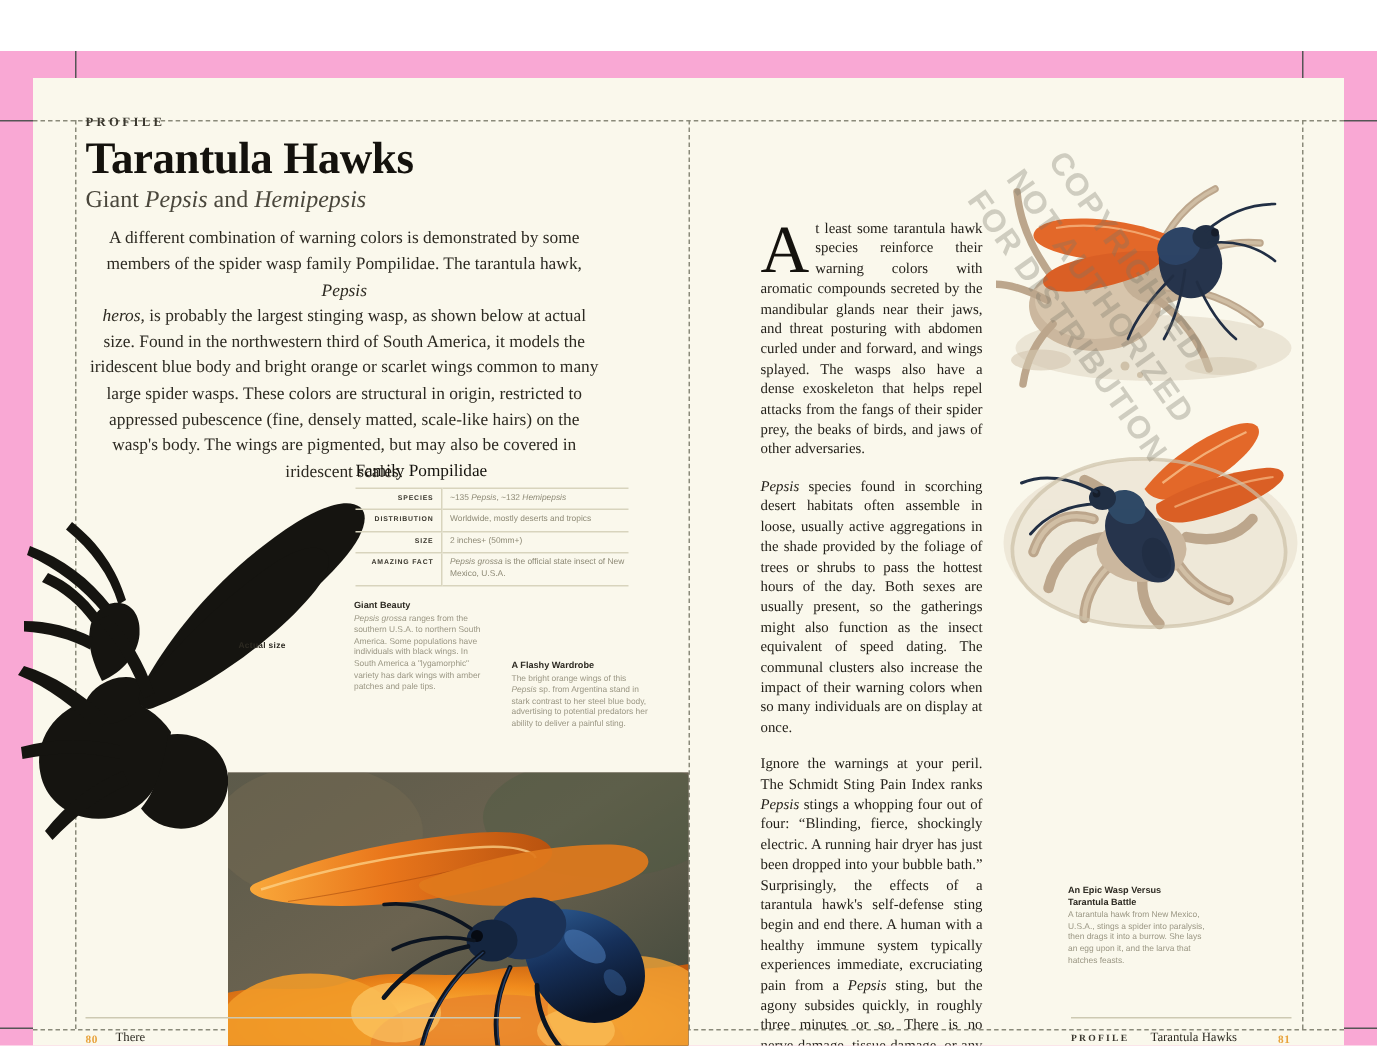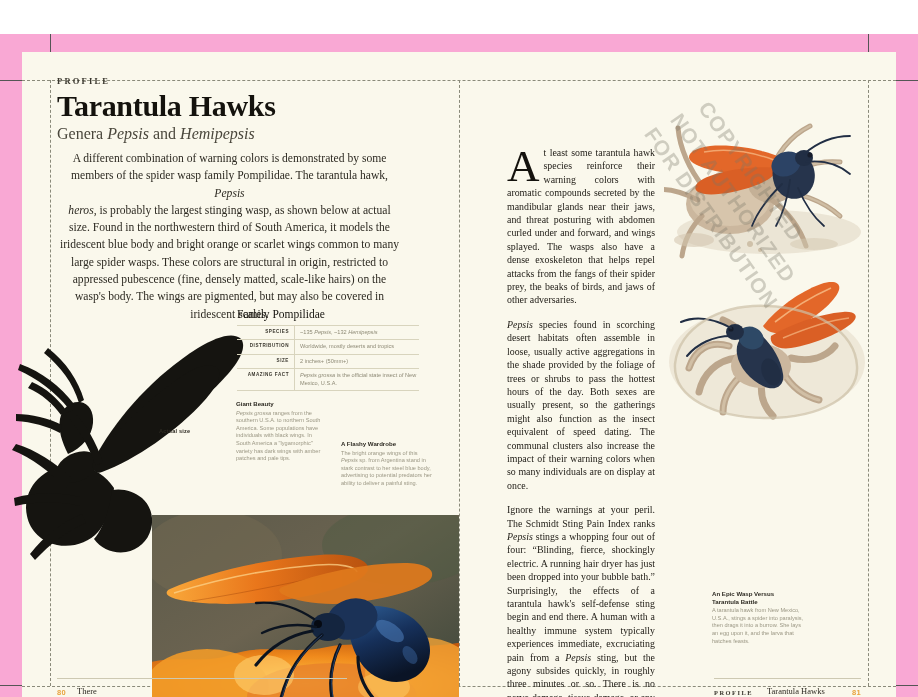--- a/index.html
+++ b/index.html
@@ -59,21 +59,21 @@
           color:#2d2a22;margin:0 0 2px 0;line-height:7.6px;}
   .cap p{font-family:"Liberation Sans",sans-serif;font-size:5.6px;color:#9b9784;
          margin:0;line-height:7.6px;}
   .cap p i{font-style:italic;}
 
   .actualsize{position:absolute;font-family:"Liberation Sans",sans-serif;font-size:5.6px;
               font-weight:700;color:#2d2a22;letter-spacing:0.2px;}
 
   
   .footrule{position:absolute;height:1px;background:#cdc9b2;}
-  .folio{position:absolute;font-family:Liberation Sans, sans-serif;font-size:7.5px;
+  .folio{position:absolute;font-family:Liberation Serif, serif;font-size:7.5px;
          font-weight:700;color:#e8a33d;letter-spacing:0.4px;}
   .foottext{position:absolute;font-family:"Liberation Serif",serif;font-size:8.5px;color:#2d2a22;}
   .footkicker{position:absolute;font-family:"Liberation Serif",serif;font-size:6.4px;
               letter-spacing:1.5px;font-weight:700;color:#3a372e;text-transform:uppercase;}
 
   
   .art{position:absolute;overflow:hidden;}
   .photo{position:absolute;overflow:hidden;background:#3b2f20;}
 
   
@@ -101,21 +101,21 @@
     <div class="dash-h" style="left:0;top:634px;width:874px;"></div>
     <div class="dash-v" style="left:28px;top:28px;height:606px;"></div>
     <div class="dash-v" style="left:846px;top:28px;height:606px;"></div>
     <div class="dash-v" style="left:437px;top:28px;height:606px;"></div>
 
     <div class="page-left">
 
       <div style="position:absolute;left:35px;top:24px;width:350px;">
         <div class="kicker">PROFILE</div>
         <div class="title">Tarantula Hawks</div>
-        <div class="subtitle"><span>Genera </span><i>Pepsis</i><span> and </span><i>Hemipepsis</i></div>
+        <div class="subtitle"><span>Giant </span><i>Pepsis</i><span> and </span><i>Hemipepsis</i></div>
       </div>
 
       <div class="bodytext" style="position:absolute;left:35px;top:98px;width:345px;">
         A different combination of warning colors is demonstrated by some
         members of the spider wasp family Pompilidae. The tarantula hawk, <i>Pepsis<br>heros</i>, is probably the largest stinging wasp, as shown below at actual size.
         Found in the northwestern third of South America, it models the iridescent
         blue body and bright orange or scarlet wings common to many large
         spider wasps. These colors are structural in origin, restricted to appressed
         pubescence (fine, densely matted, scale-like hairs) on the wasp's body.
         The wings are pigmented, but may also be covered in iridescent scales.

